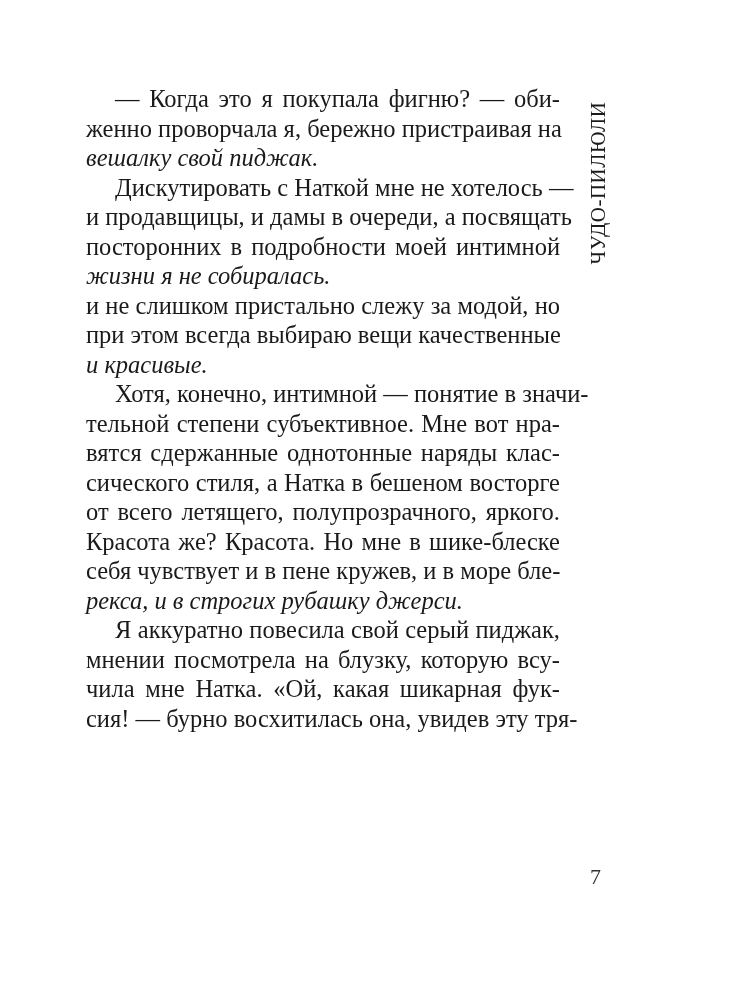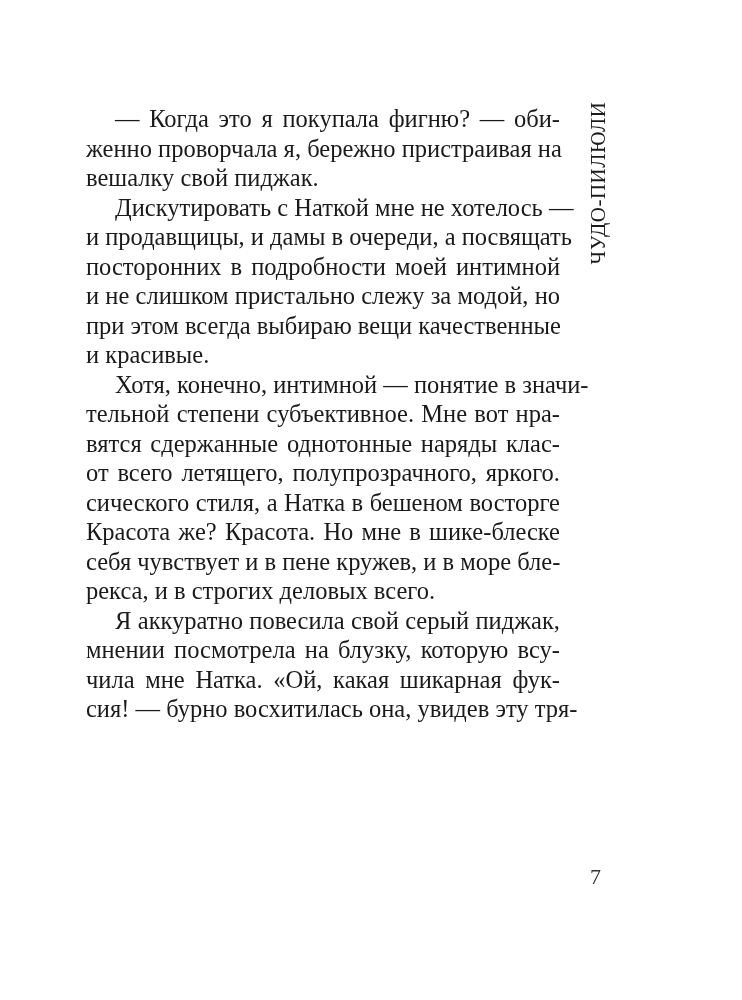--- a/index.html
+++ b/index.html
@@ -17,38 +17,39 @@
   }
   .page {
     position: absolute;
     left: 0; top: 0;
     width: 742px; height: 1000px;
     background: #ffffff;
   }
   .text-block {
     position: absolute;
     left: 86px;
-    top: 104px;
+    top: 84px;
     width: 474px;
   }
   .line {
     display: block;
     height: 29.5px;
     line-height: 29.5px;
     font-size: 24.5px;
     white-space: nowrap;
     text-align: justify;
     text-align-last: justify;
     letter-spacing: 0;
   }
   .line.indent {
     padding-left: 29px;
   }
   .line.last {
     text-align-last: left;
+    font-style: italic;
   }
   .paragraph {
     display: block;
   }
   .running-head {
     position: absolute;
     left: 598px;
     top: 183px;
     transform: translate(-50%, -50%) rotate(-90deg);
     font-size: 21px;
@@ -76,37 +77,38 @@
     <div class="paragraph">
       <span class="line indent">— Когда это я покупала фигню? — оби-</span>
       <span class="line">женно проворчала я, бережно пристраивая на</span>
       <span class="line last">вешалку свой пиджак.</span>
     </div>
 
     <div class="paragraph">
       <span class="line indent">Дискутировать с Наткой мне не хотелось —</span>
       <span class="line">и продавщицы, и дамы в очереди, а посвящать</span>
       <span class="line">посторонних в подробности моей интимной</span>
+      <span class="line last">жизни я не собиралась.</span>
     </div>
 
     <div class="paragraph">
       <span class="line">и не слишком пристально слежу за модой, но</span>
       <span class="line">при этом всегда выбираю вещи качественные</span>
       <span class="line last">и красивые.</span>
     </div>
 
     <div class="paragraph">
       <span class="line indent">Хотя, конечно, интимной — понятие в значи-</span>
       <span class="line">тельной степени субъективное. Мне вот нра-</span>
       <span class="line">вятся сдержанные однотонные наряды клас-</span>
+      <span class="line">сического стиля, а Натка в бешеном восторге</span>
       <span class="line">от всего летящего, полупрозрачного, яркого.</span>
-      <span class="line">сического стиля, а Натка в бешеном восторге</span>
       <span class="line">Красота же? Красота. Но мне в шике-блеске</span>
       <span class="line">себя чувствует и в пене кружев, и в море бле-</span>
-      <span class="line last">рекса, и в строгих деловых всего.</span>
+      <span class="line last">рекса, и в строгих рубашку джерси.</span>
     </div>
 
     <div class="paragraph">
       <span class="line indent">Я аккуратно повесила свой серый пиджак,</span>
       <span class="line">мнении посмотрела на блузку, которую всу-</span>
       <span class="line">чила мне Натка. «Ой, какая шикарная фук-</span>
       <span class="line">сия! — бурно восхитилась она, увидев эту тря-</span>
     </div>
 
   </div>

